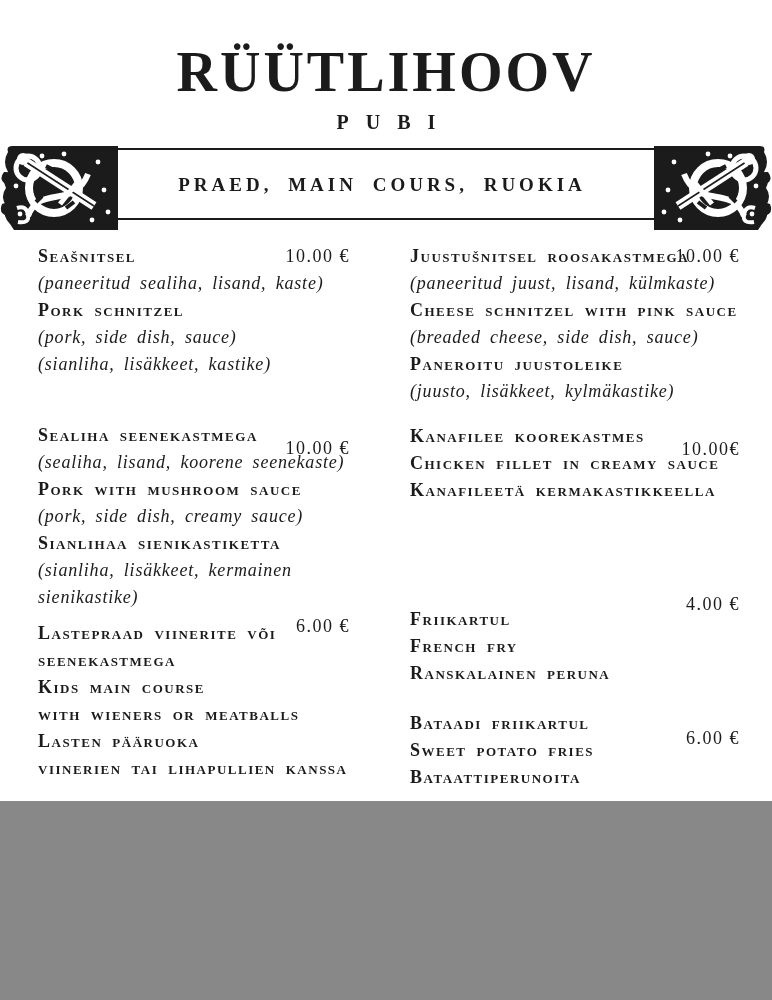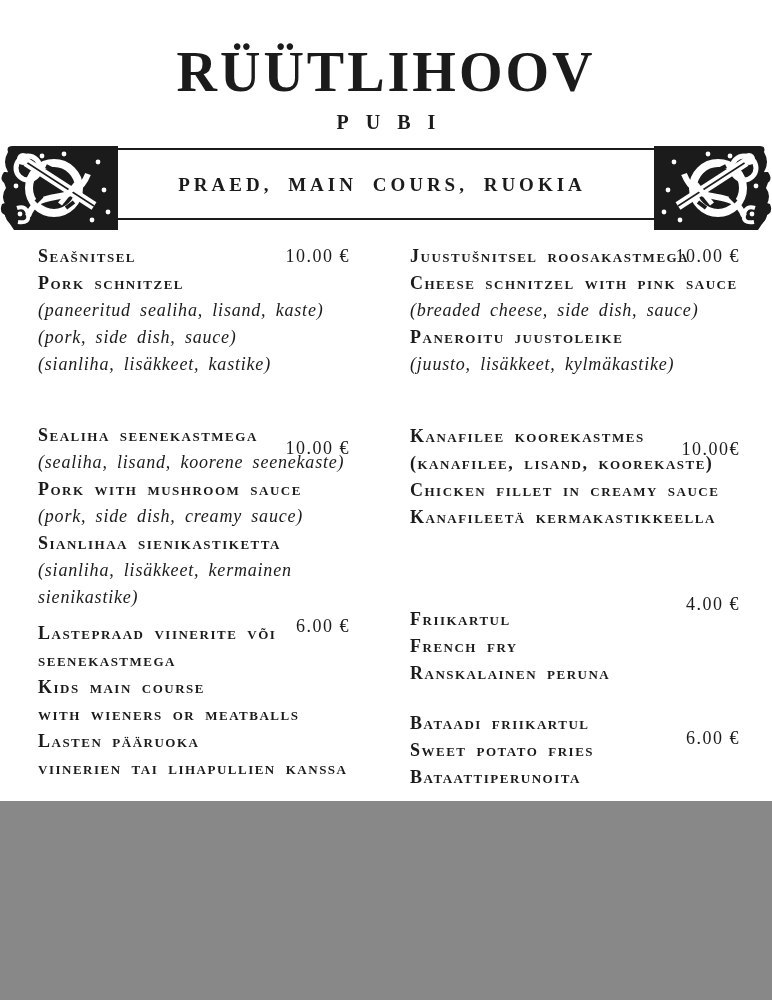--- a/index.html
+++ b/index.html
@@ -110,22 +110,22 @@
         <path d="M18,80 q12,2 10,-8 q-2,-9 -11,-6" fill="none" stroke="#fff" stroke-width="4"></path>
       </g>
       <use href="#knot" transform="translate(772,0) scale(-1,1)"></use>
     </svg>
   </div>
 
   <div class="col" id="col0">
       <div class="menu-item">
         <span class="price">10.00 €</span>
         <div class="line caps">Seašnitsel</div>
+        <div class="line italic">(paneeritud sealiha, lisand, kaste)</div>
         <div class="line caps">Pork schnitzel</div>
-        <div class="line italic">(paneeritud sealiha, lisand, kaste)</div>
         <div class="line italic">(pork, side dish, sauce)</div>
         <div class="line italic">(sianliha, lisäkkeet, kastike)</div>
       </div>
       <div class="menu-item">
         <span class="price">10.00 €</span>
         <div class="line caps">Sealiha seenekastmega</div>
         <div class="line italic">(sealiha, lisand, koorene seenekaste)</div>
         <div class="line caps">Pork with mushroom sauce</div>
         <div class="line italic">(pork, side dish, creamy sauce)</div>
         <div class="line caps">Sianlihaa sienikastiketta</div>
@@ -139,29 +139,29 @@
         <div class="line caps">Kids main course</div>
         <div class="line caps">with wieners or meatballs</div>
         <div class="line caps">Lasten pääruoka</div>
         <div class="line caps">viinerien tai lihapullien kanssa</div>
       </div>
     </div>
   <div class="col" id="col1">
       <div class="menu-item">
         <span class="price">10.00 €</span>
         <div class="line caps">Juustušnitsel roosakastmega</div>
+        <div class="line italic">(paneeritud juust, lisand, külmkaste)</div>
         <div class="line caps">Cheese schnitzel with pink sauce</div>
         <div class="line italic">(breaded cheese, side dish, sauce)</div>
         <div class="line caps">Paneroitu juustoleike</div>
         <div class="line italic">(juusto, lisäkkeet, kylmäkastike)</div>
       </div>
       <div class="menu-item">
         <span class="price">10.00€</span>
         <div class="line caps">Kanafilee koorekastmes</div>
-        <div class="line caps">(kanafilee, lisand, koorekaste)</div>
         <div class="line caps">Chicken fillet in creamy sauce</div>
         <div class="line caps">Kanafileetä kermakastikkeella</div>
       </div>
       <div class="menu-item">
         <span class="price">4.00 €</span>
         <div class="line caps">Friikartul</div>
         <div class="line caps">French fry</div>
         <div class="line caps">Ranskalainen peruna</div>
       </div>
       <div class="menu-item">

